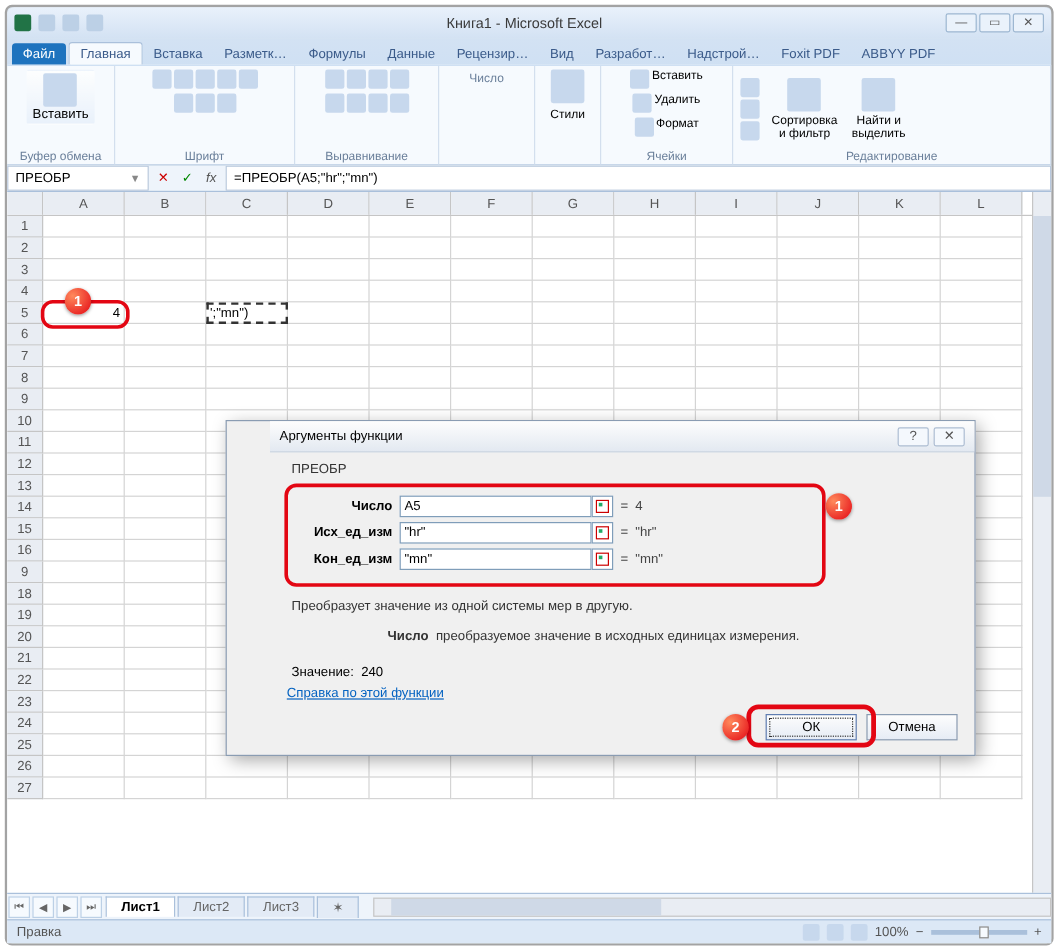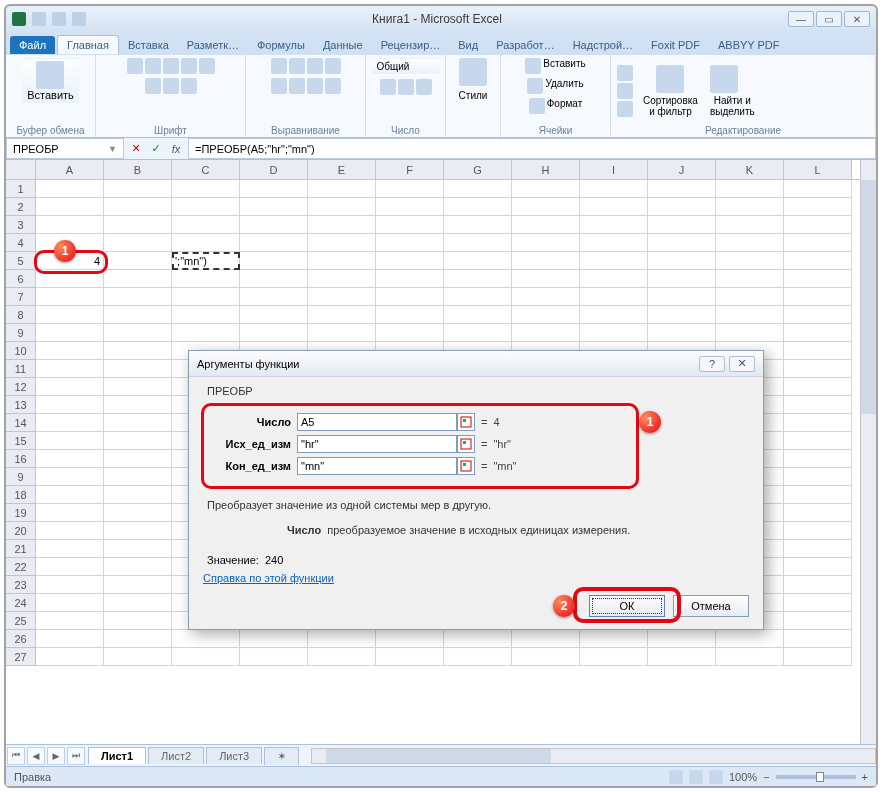--- a/index.html
+++ b/index.html
@@ -61,21 +61,21 @@
 .sheet-tabs .hscroll { flex: 1; margin-left: 12px; height: 16px; background: #e9edf3; border: 1px solid #c5c5c5; position: relative; }
 .sheet-tabs .hscroll .thumb { position: absolute; left: 14px; top: 0; bottom: 0; width: 40%; background: #cfd9e7; }
 .statusbar { position: absolute; bottom: 0; left: 0; right: 0; height: 20px; background: #dce8f6; border-top: 1px solid #aac0db; display: flex; align-items: center; font-size: 11px; padding: 0 8px; color: #555; justify-content: space-between; }
 .statusbar .zoom { display: flex; align-items: center; gap: 6px; }
 .statusbar .slider { width: 80px; height: 4px; background: #aac0db; position: relative; }
 .statusbar .slider .knob { position:absolute; left:50%; top:-3px; width:8px; height:10px; background:#f6fafe; border:1px solid #888; }
 .vscroll { position:absolute; top:0; right:0; bottom:42px; width:16px; background:#e9edf3; border-left:1px solid #c5c5c5;}
 .vscroll .thumb { position:absolute; top:20px; left:0; right:0; height:40%; background:#cfd9e7;}
 
 
-.dialog { position: absolute; left: 188px; top: 350px; width: 576px; height: 280px; background: #f0f0f0; border: 1px solid #8a9cb2; box-shadow: 4px 4px 14px rgba(0,0,0,.35); font-size: 11px; }
+.dialog { position: absolute; left: 188px; top: 350px; width: 625px; height: 280px; background: #f0f0f0; border: 1px solid #8a9cb2; box-shadow: 4px 4px 14px rgba(0,0,0,.35); font-size: 11px; padding-left: 36px; }
 .dialog .dtitle { height: 26px; background: linear-gradient(#fdfdfd,#e3e9f1); border-bottom: 1px solid #c9d4e2; display: flex; align-items: center; padding: 0 8px; justify-content: space-between; }
 .dialog .dtitle .btns { display: flex; gap: 4px; }
 .dialog .dtitle .btns div { width: 26px; height: 16px; border: 1px solid #adbdd2; background:#f4f8fd; border-radius:2px; display:flex;align-items:center;justify-content:center;font-size:11px;color:#555;}
 .dialog .body { padding: 8px 14px; }
 .dialog .fname { font-size: 11px; color: #333; margin-bottom: 6px; padding-left:4px;}
 .dialog .args { position: relative; padding: 6px 4px 8px; }
 .dialog .argrow { display: flex; align-items: center; margin: 4px 0; }
 .dialog .argrow .lbl { width: 90px; text-align: right; font-weight: bold; font-size: 11px; padding-right: 6px; }
 .dialog .argrow input { width: 160px; height: 18px; border: 1px solid #7f9db9; font-size: 11px; padding: 0 3px; }
 .dialog .argrow .refbtn { width: 18px; height: 18px; border: 1px solid #7f9db9; background: #fff; margin-left: 0; display:flex;align-items:center;justify-content:center;}
@@ -166,30 +166,20 @@
         <div class="row3">
             <span class="icon-box"></span>
             <span class="icon-box"></span>
             <span class="icon-box"></span>
             <span class="icon-box"></span>
           </div>
       </div>
       <div class="label">Выравнивание</div>
     </div>
     <div class="group" style="width:80px">
-      <div class="body stack">
-        <div class="btn" style="width:68px;font-size:10px;justify-content:flex-start">
-            <span>Общий</span>
-          </div>
-        <div class="row3">
-            <span class="icon-box"></span>
-            <span class="icon-box"></span>
-            <span class="icon-box"></span>
-          </div>
-      </div>
       <div class="label">Число</div>
     </div>
     <div class="group" style="width:55px">
       <div class="body" style="flex-direction:column;align-items:center">
         <span class="icon-box icon-lg"></span>
         <span style="font-size:10px">Стили</span>
       </div>
       <div class="label"></div>
     </div>
     <div class="group" style="width:110px">
@@ -214,21 +204,21 @@
         <div class="stack" style="margin-right:6px">
             <span class="icon-box"></span>
             <span class="icon-box"></span>
             <span class="icon-box"></span>
           </div>
         <div class="stack" style="align-items:center;margin-right:8px">
             <span class="icon-box icon-lg"></span>
             <span style="font-size:10px;text-align:center;white-space:pre">Сортировка
 и фильтр</span>
           </div>
-        <div class="stack" style="align-items:flex-start">
+        <div class="stack" style="align-items:center">
             <span class="icon-box icon-lg"></span>
             <span style="font-size:10px;text-align:center;white-space:pre">Найти и
 выделить</span>
           </div>
       </div>
       <div class="label">Редактирование</div>
     </div>
   </div>
 
   <div class="formula-row">

